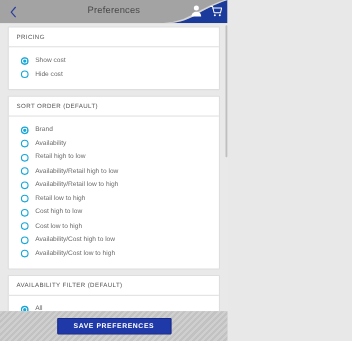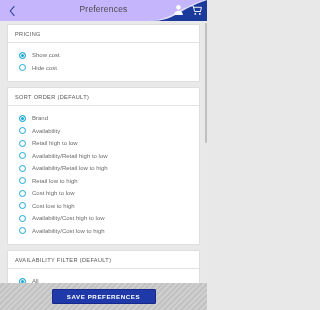--- a/index.html
+++ b/index.html
@@ -17,21 +17,21 @@
     overflow: hidden;
     background: #e9e9e9;
   }
 
   
   .header {
     position: absolute;
     top: 0; left: 0;
     width: 207px;
     height: 21px;
-    background: #c4b5fd;
+    background: #a3a3a3;
     z-index: 20;
     overflow: hidden;
   }
   .header-swoosh {
     position: absolute;
     top: 0; right: 0;
     width: 90px;
     height: 21px;
     pointer-events: none;
   }

